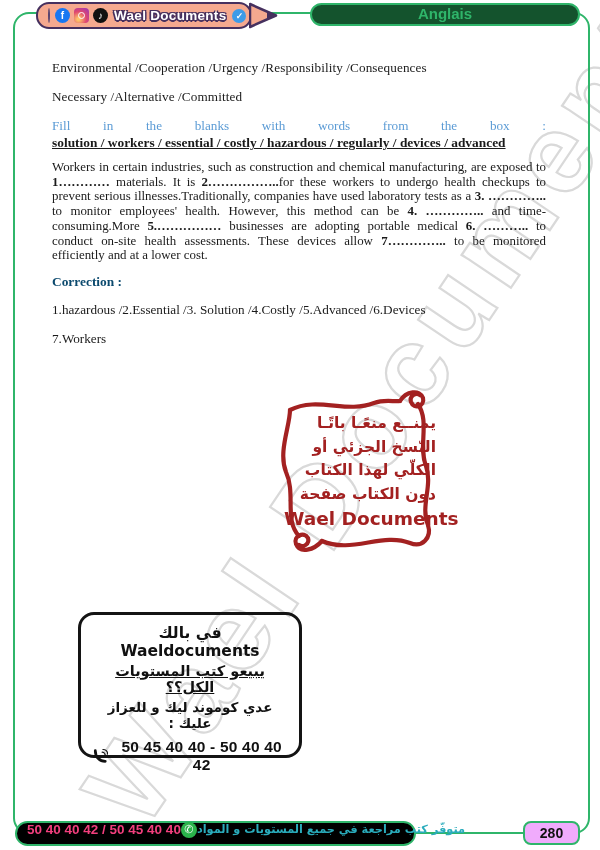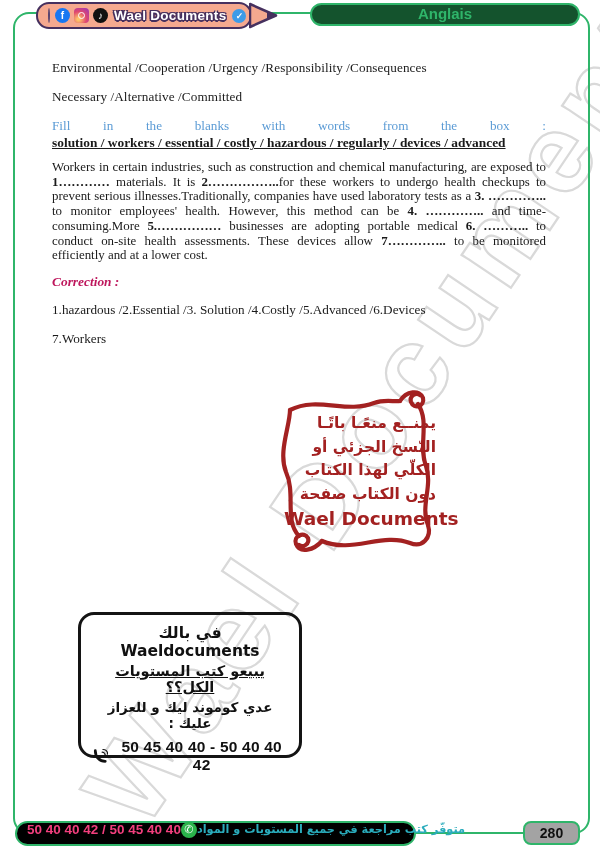--- a/index.html
+++ b/index.html
@@ -52,21 +52,21 @@
   }
   
   .content { position:absolute; left:52px; top:60px; width:494px; z-index:3; }
   .wline { font-size:13.2px; margin-bottom:13px; letter-spacing:.1px; }
   .instruction {
     color:#5b9bd5; font-size:13.2px; text-align:justify; text-align-last:justify; margin-top:4px;
   }
   .boxwords { font-weight:bold; font-size:13.4px; margin-top:1px;text-decoration:underline; }
   .para { margin-top:9px; font-size:12.9px; line-height:14.7px; text-align:justify; }
   .para .b { font-weight:bold; }
-  .correction { margin-top:11px; color:#be185d; font-weight:bold; font-size:13.4px;font-style:italic; }
+  .correction { margin-top:11px; color:#0c4a6e; font-weight:bold; font-size:13.4px; }
   .answers { margin-top:12px; font-size:13.2px; }
   .answers2 { margin-top:13px; font-size:13.2px; }
   
   .stamp { position:absolute; left:270px; top:388px; width:182px; height:176px; z-index:3; }
   .stamp svg { position:absolute; left:0; top:0; }
   .stamp-text {
     position:absolute; left:14px; top:24px; width:152px; text-align:right;
     font-family:"DejaVu Sans", sans-serif; font-weight:bold; color:#a32121;
   }
   .stamp-text .ar { font-size:15.5px; line-height:23.5px; direction:rtl; }
@@ -87,21 +87,21 @@
   .footer-pill {
     position:absolute; left:15px; top:821px; width:401px; height:25px; z-index:4;
     background:#000000; border:2.6px solid #2fb56a; border-radius:13px;
     display:flex; align-items:center; justify-content:space-between; padding:0 9px 8px 10px;
   }
   .footer-phones { font-family:"Liberation Sans", sans-serif; font-weight:bold; font-size:13.5px; color:#f23f7d; direction:ltr; white-space:nowrap; }
   .wa-icon { width:16px; height:16px; border-radius:50%; background:#2bb34b; color:#fff; display:flex; align-items:center; justify-content:center; font-size:11px; flex:0 0 auto; }
   .footer-ar { font-family:"DejaVu Sans", sans-serif; font-weight:bold; font-size:11.3px; color:#2aacbc; direction:rtl; white-space:nowrap; }
   .page-num {
     position:absolute; left:523px; top:821px; width:57px; height:24px; z-index:4;
-    background:#a3a3a3; border:2.6px solid #2fb56a; border-radius:8px;
+    background:#f0abfc; border:2.6px solid #2fb56a; border-radius:8px;
     display:flex; align-items:center; justify-content:center;
     font-family:"Liberation Sans", sans-serif; font-weight:bold; font-size:14px; color:#111;
   }
 </style>
 </head>
 <body>
 
 <div class="page">
 
   <div class="watermark">Wael Documents</div>

